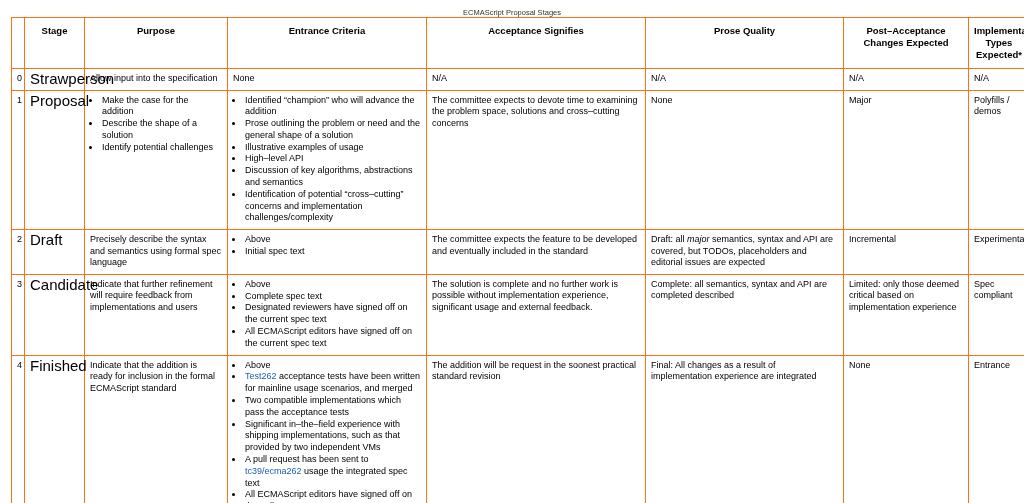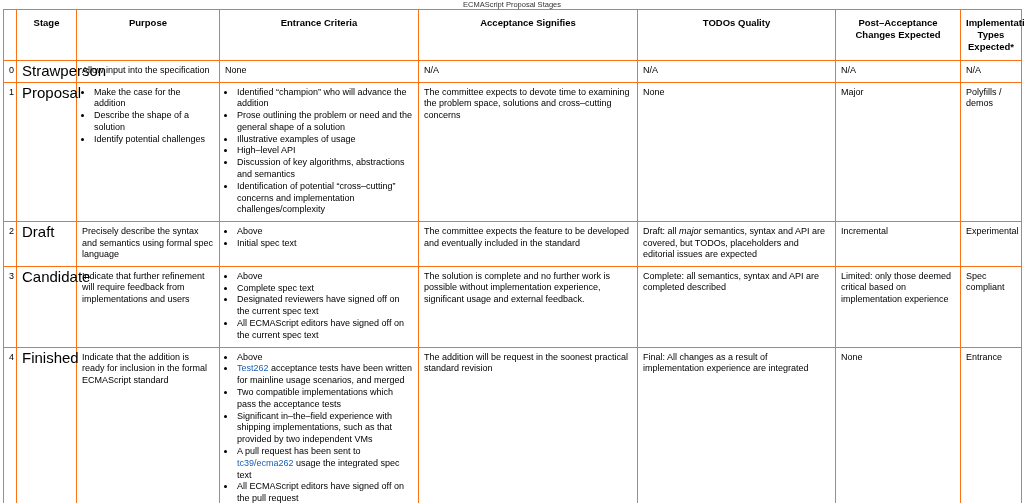--- a/index.html
+++ b/index.html
@@ -12,21 +12,21 @@
     height: 503px;
     font-family: "Liberation Sans", sans-serif;
     color: #000000;
     overflow: hidden;
   }
   .page {
     position: relative;
     width: 1024px;
     height: 503px;
     box-sizing: border-box;
-    padding: 0;
+    padding: 8px;
   }
   .doc-title {
     text-align: center;
     font-size: 7.5px;
     color: #333;
     line-height: 9px;
     height: 9px;
     overflow: hidden;
     white-space: nowrap;
   }
@@ -104,21 +104,21 @@
         <col class="c-post">
         <col class="c-impl">
     </colgroup>
     <thead>
       <tr>
         <th></th>
         <th>Stage</th>
         <th>Purpose</th>
         <th>Entrance Criteria</th>
         <th>Acceptance Signifies</th>
-        <th>TODOs Quality</th>
+        <th>Prose Quality</th>
         <th>Post–Acceptance Changes Expected</th>
         <th>Implementation Types Expected*</th>
       </tr>
     </thead>
     <tbody>
 
       <tr>
         <td class="num">0</td>
         <td class="stage">Strawperson</td>
         <td>Allow input into the specification</td>

